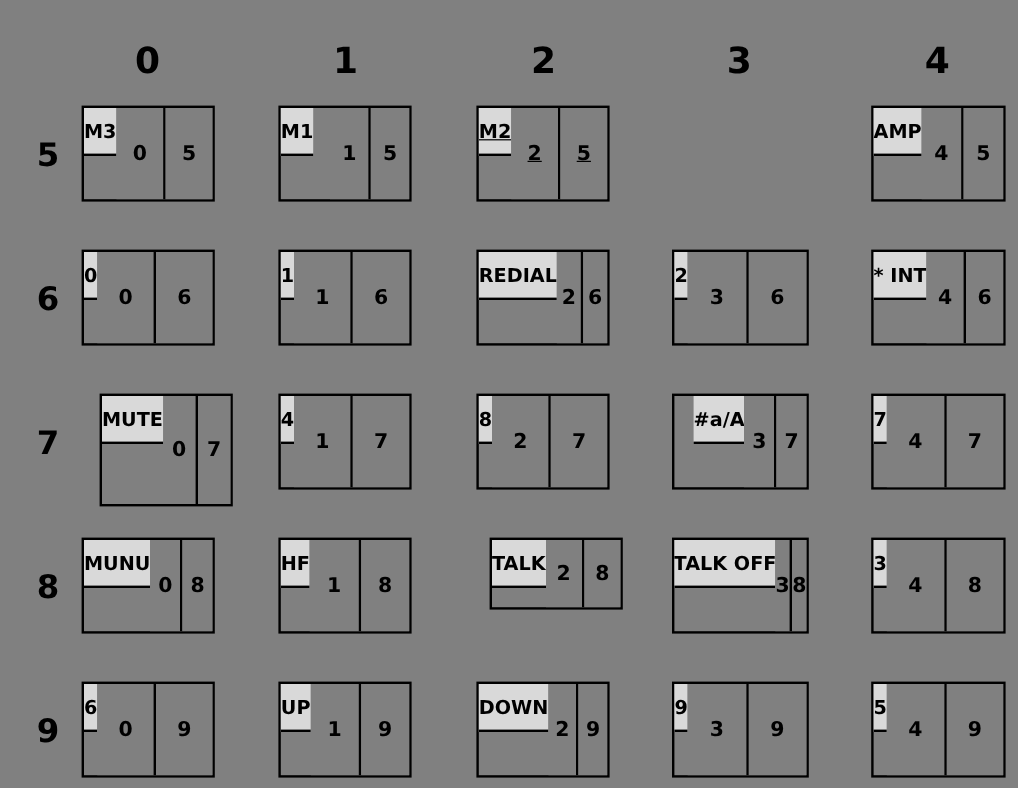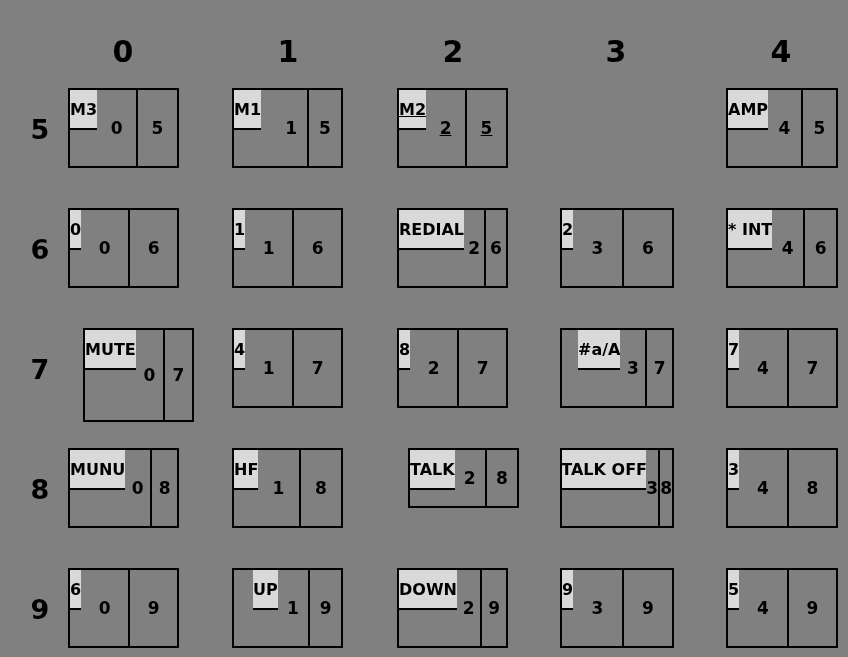--- a/index.html
+++ b/index.html
@@ -237,21 +237,21 @@
         <div class="coord-box coord-row">8</div>
       </div>
     </div>
     <div class="key-cell" style="left: 68px; top: 568px; width: 111px; height: 80px;">
       <div class="key-label">6</div>
       <div class="key-coords">
         <div class="coord-box coord-col">0</div>
         <div class="coord-box coord-row">9</div>
       </div>
     </div>
-    <div class="key-cell" style="left: 232px; top: 568px; width: 111px; height: 80px; padding-left: 19px;">
+    <div class="key-cell" style="left: 232px; top: 568px; width: 111px; height: 80px;">
       <div class="key-label">UP</div>
       <div class="key-coords">
         <div class="coord-box coord-col">1</div>
         <div class="coord-box coord-row">9</div>
       </div>
     </div>
     <div class="key-cell" style="left: 397px; top: 568px; width: 111px; height: 80px;">
       <div class="key-label">DOWN</div>
       <div class="key-coords">
         <div class="coord-box coord-col">2</div>

